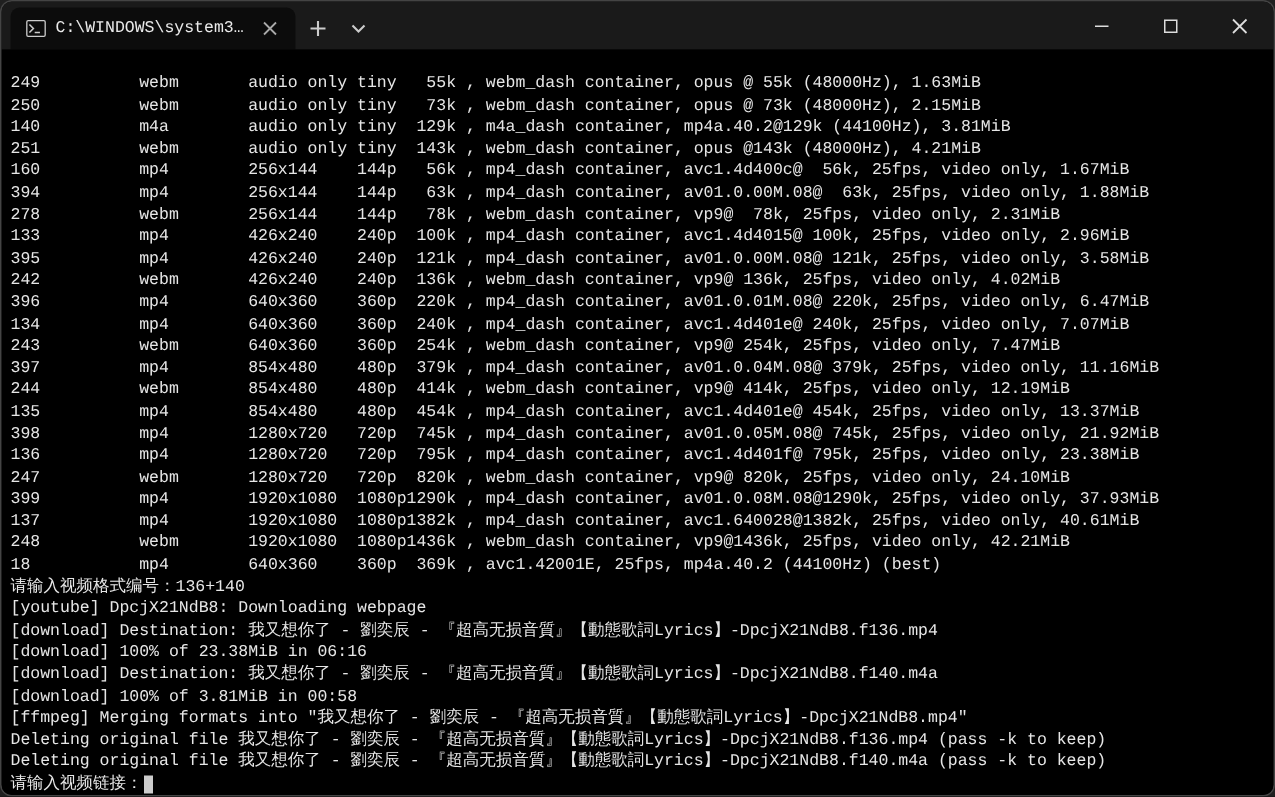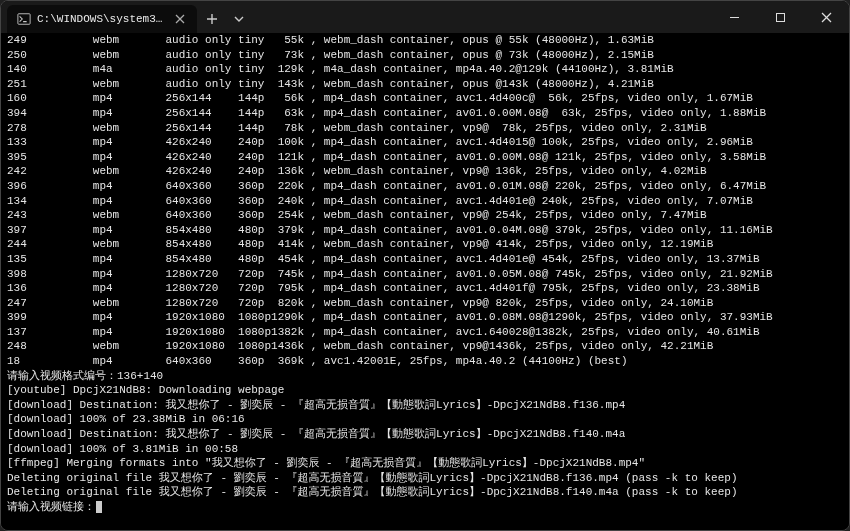--- a/index.html
+++ b/index.html
@@ -60,21 +60,21 @@
     color:#ddd;
   }
 
   .terminal {
     flex: 1;
     background: #000;
     color: #e6e6e6;
     font-family: Consolas, "Courier New", monospace;
     font-size: 11px;
     line-height: 14.6px;
-    padding: 0 6px 6px 6px;
+    padding: 16px 6px 6px 6px;
     white-space: pre;
     overflow: hidden;
   }
   .cursor {
     display:inline-block;
     width: 6px; height: 12px;
     background:#cccccc;
     vertical-align: text-bottom;
     margin-left:1px;
   }

